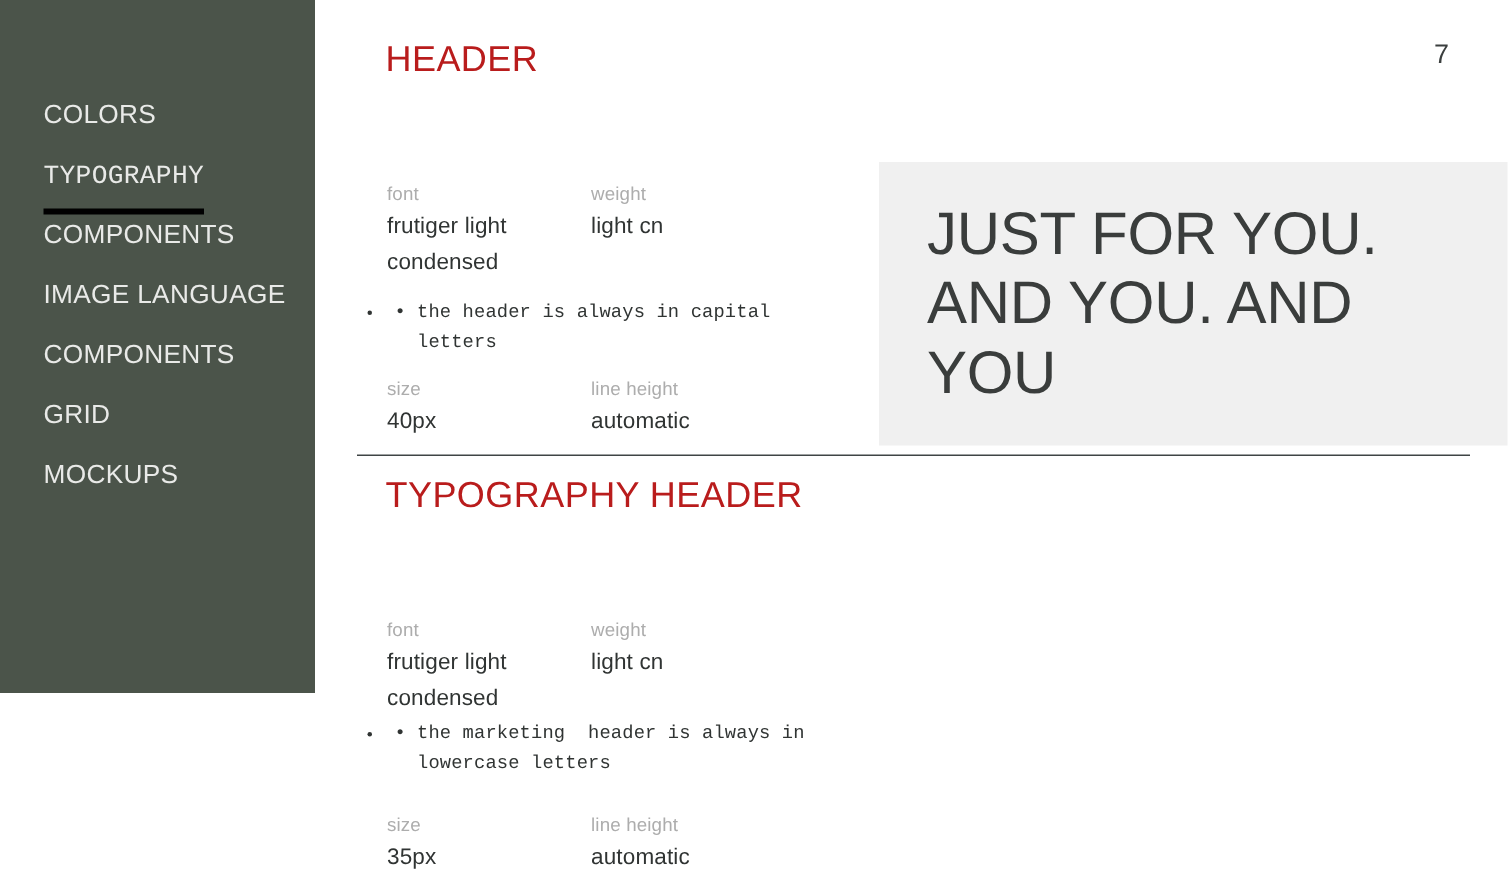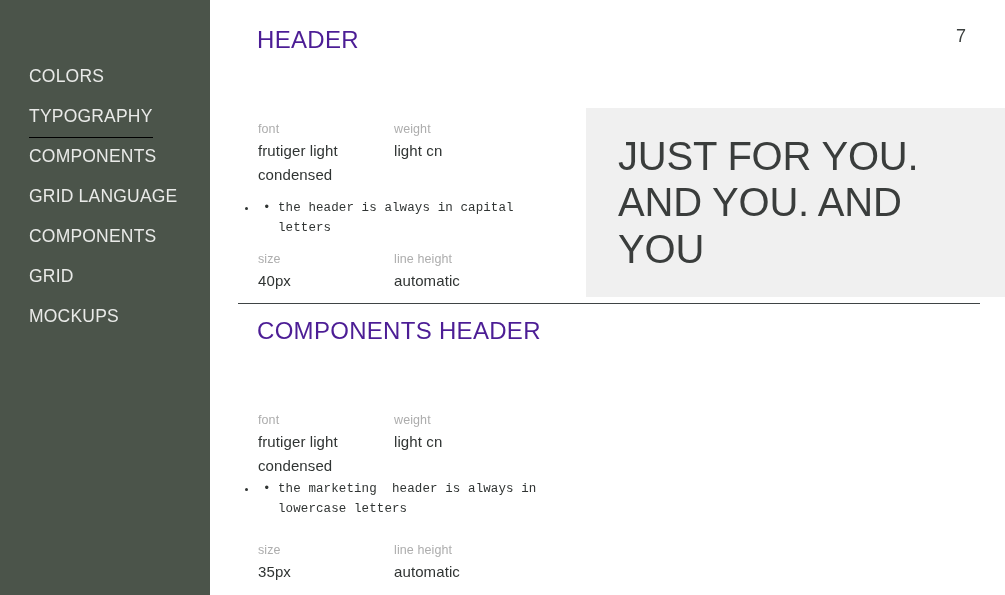--- a/index.html
+++ b/index.html
@@ -19,21 +19,21 @@
     height: 595px;
     background: #ffffff;
   }
 
   
   .sidebar {
     position: absolute;
     left: 0;
     top: 0;
     width: 210px;
-    height: 595px;
+    height: 462px;
     background: #4b544a;
     padding-top: 56px;
   }
 
   .nav-list { list-style: none; }
 
   .nav-item {
     display: block;
     padding: 0 0 0 29px;
     height: 40px;
@@ -46,21 +46,22 @@
     white-space: nowrap;
     cursor: pointer;
   }
 
   .nav-item .nav-label {
     display: inline-block;
     padding-bottom: 1px;
   }
 
   .nav-item.active .nav-label {
-    border-bottom: 1px solid #000000;
+    border-bottom: 4px solid #000000;
+    font-family: Liberation Mono, monospace;
   }
 
   
   .main {
     position: absolute;
     left: 210px;
     top: 0;
     width: 795px;
     height: 595px;
     background: #ffffff;
@@ -84,21 +85,21 @@
 
   .section-header   { top: 27px; }
   .section-marketing{ top: 318px; }
 
   .section-title {
     position: absolute;
     left: 47px;
     top: 0;
     font-size: 24px;
     font-weight: 300;
-    color: #4c1d95;
+    color: #b91c1c;
     letter-spacing: 0.3px;
     line-height: 1.12;
     white-space: nowrap;
   }
 
   
   .spec {
     position: absolute;
     left: 48px;
     top: 45px;
@@ -204,21 +205,21 @@
 
       <li class="nav-item active">
         <span class="nav-label">TYPOGRAPHY</span>
       </li>
 
       <li class="nav-item">
         <span class="nav-label">COMPONENTS</span>
       </li>
 
       <li class="nav-item">
-        <span class="nav-label">GRID LANGUAGE</span>
+        <span class="nav-label">IMAGE LANGUAGE</span>
       </li>
 
       <li class="nav-item">
         <span class="nav-label">COMPONENTS</span>
       </li>
 
       <li class="nav-item">
         <span class="nav-label">GRID</span>
       </li>
 
@@ -271,21 +272,21 @@
       <div class="sample sample-header">
         <div class="sample-text-header">JUST FOR YOU. AND YOU. AND YOU</div>
       </div>
 
     </section>
 
     <div class="divider"></div>
 
     <section class="section section-marketing">
 
-      <h2 class="section-title">COMPONENTS HEADER</h2>
+      <h2 class="section-title">TYPOGRAPHY HEADER</h2>
 
       <div class="spec">
 
         <div class="spec-row">
           <div class="spec-cell">
             <div class="spec-label">font</div>
             <div class="spec-value">frutiger light
 condensed</div>
           </div>
           <div class="spec-cell">

